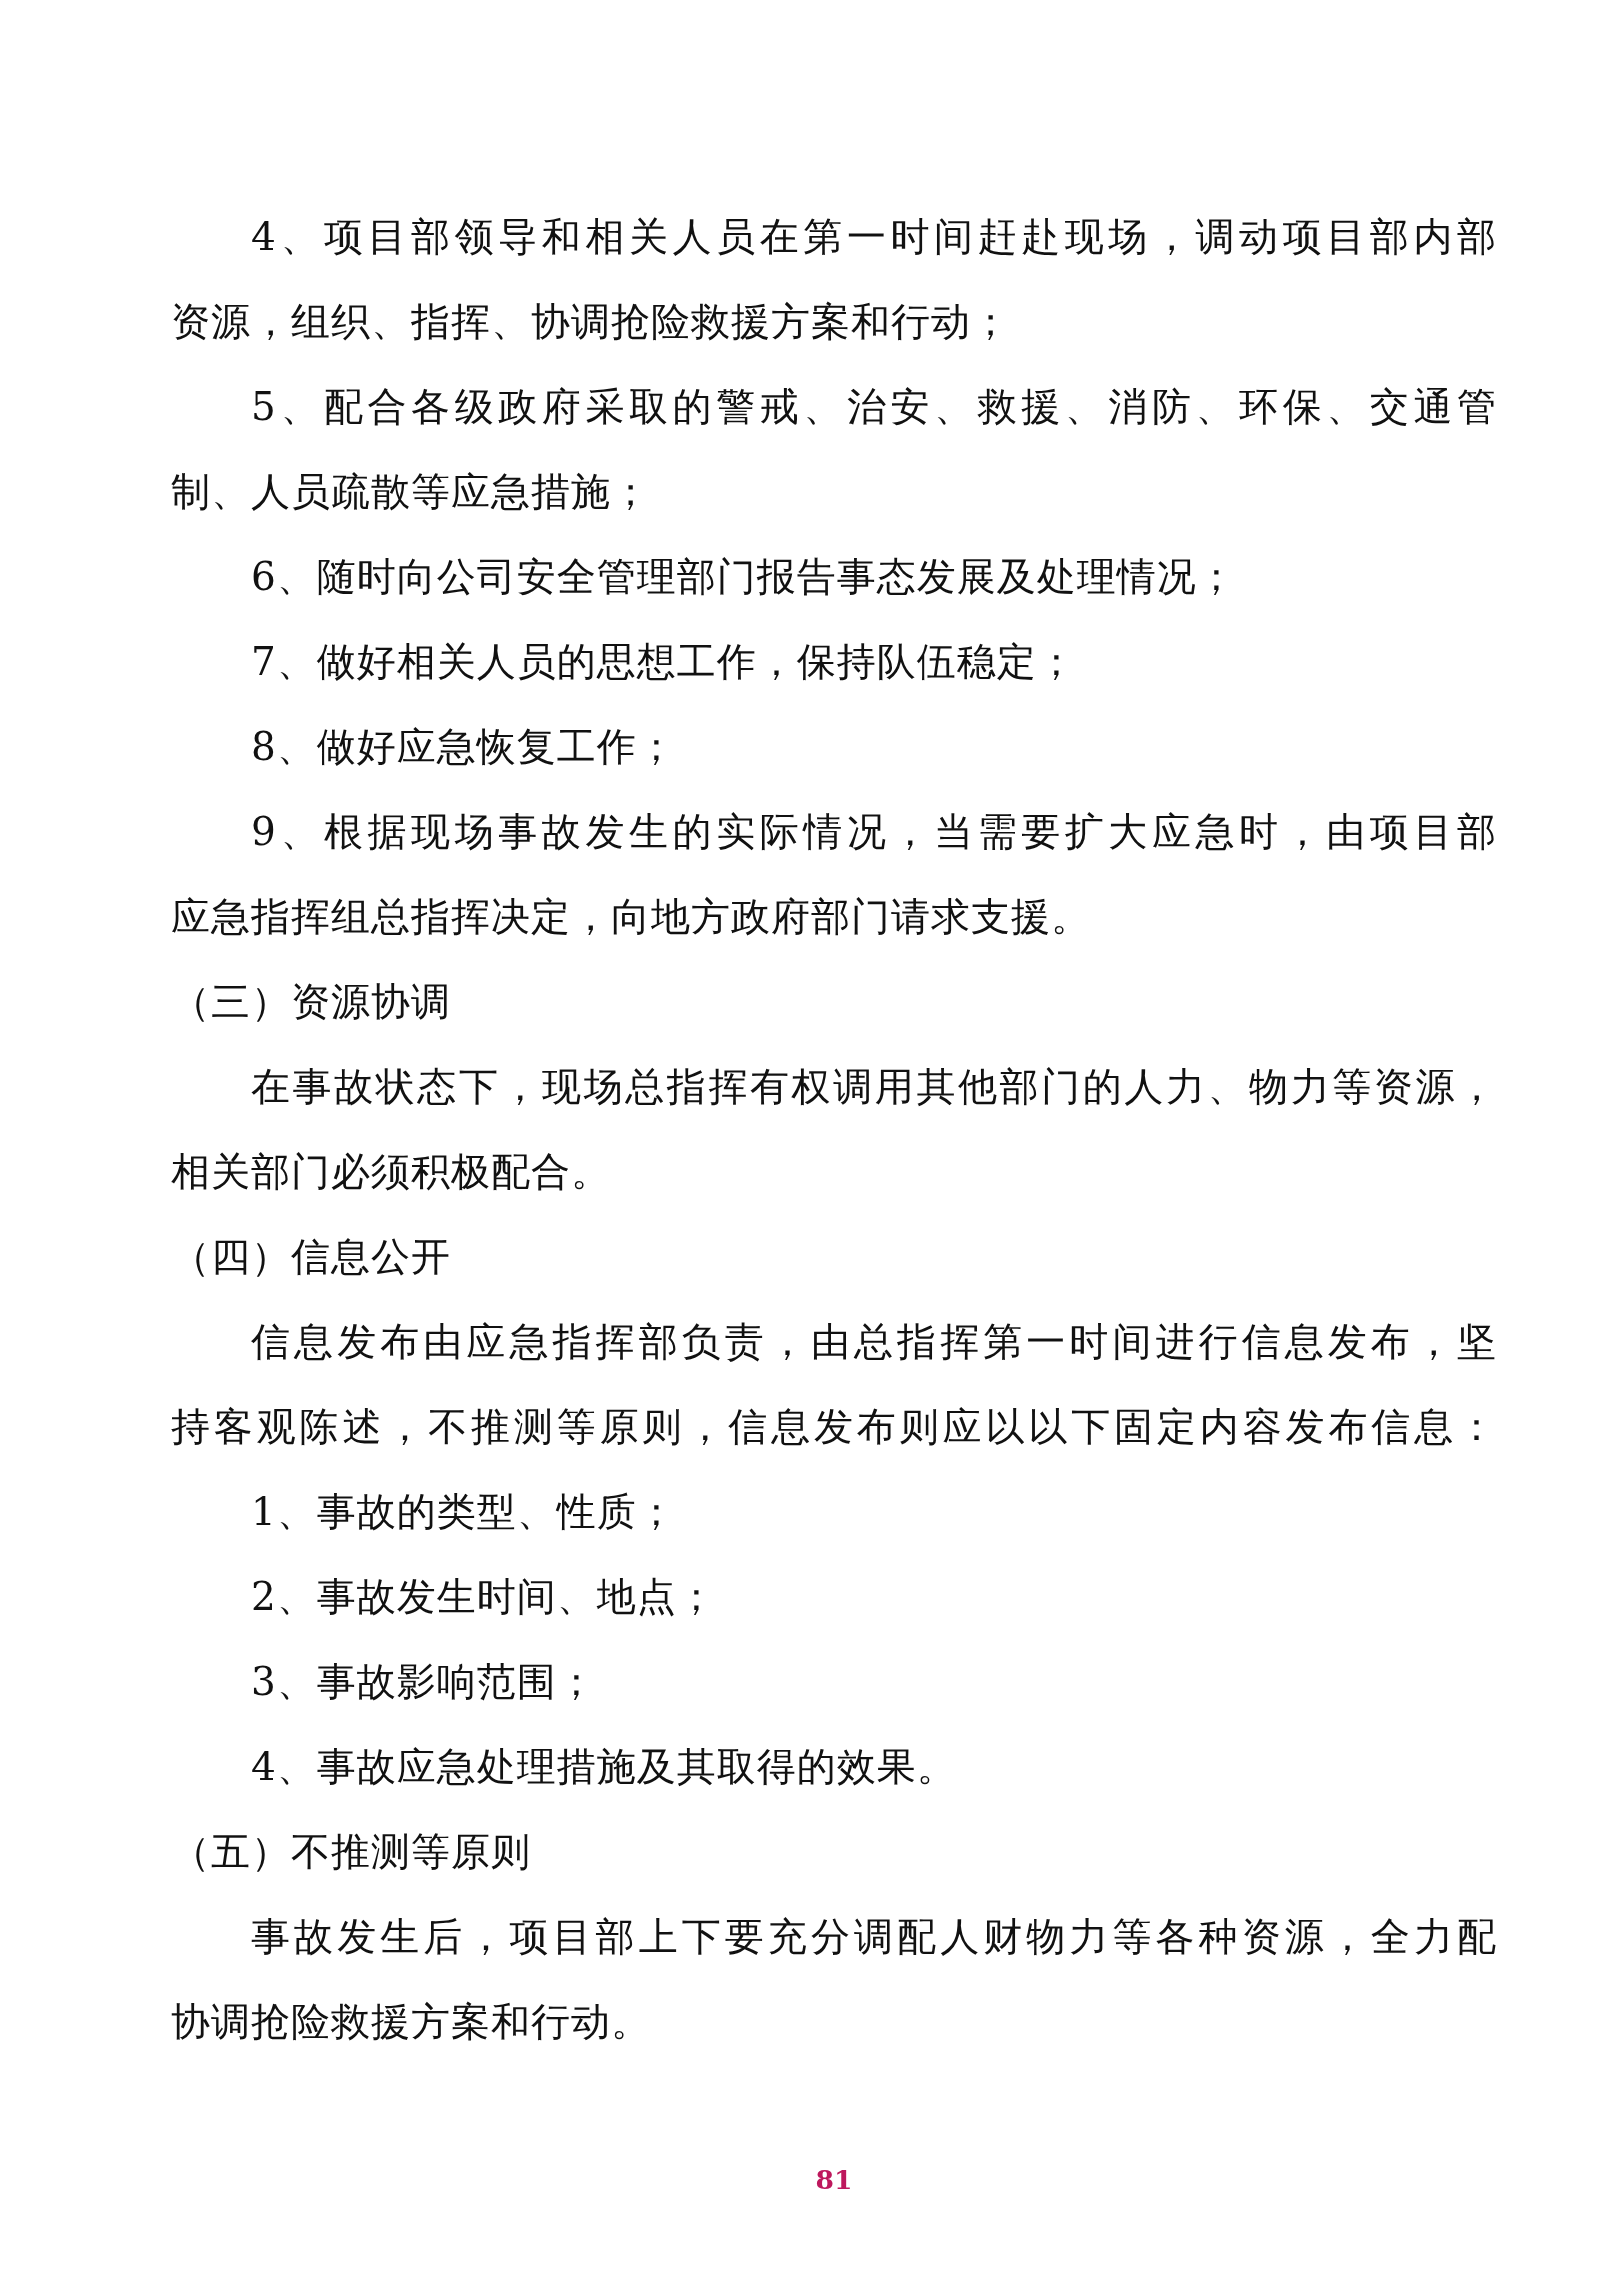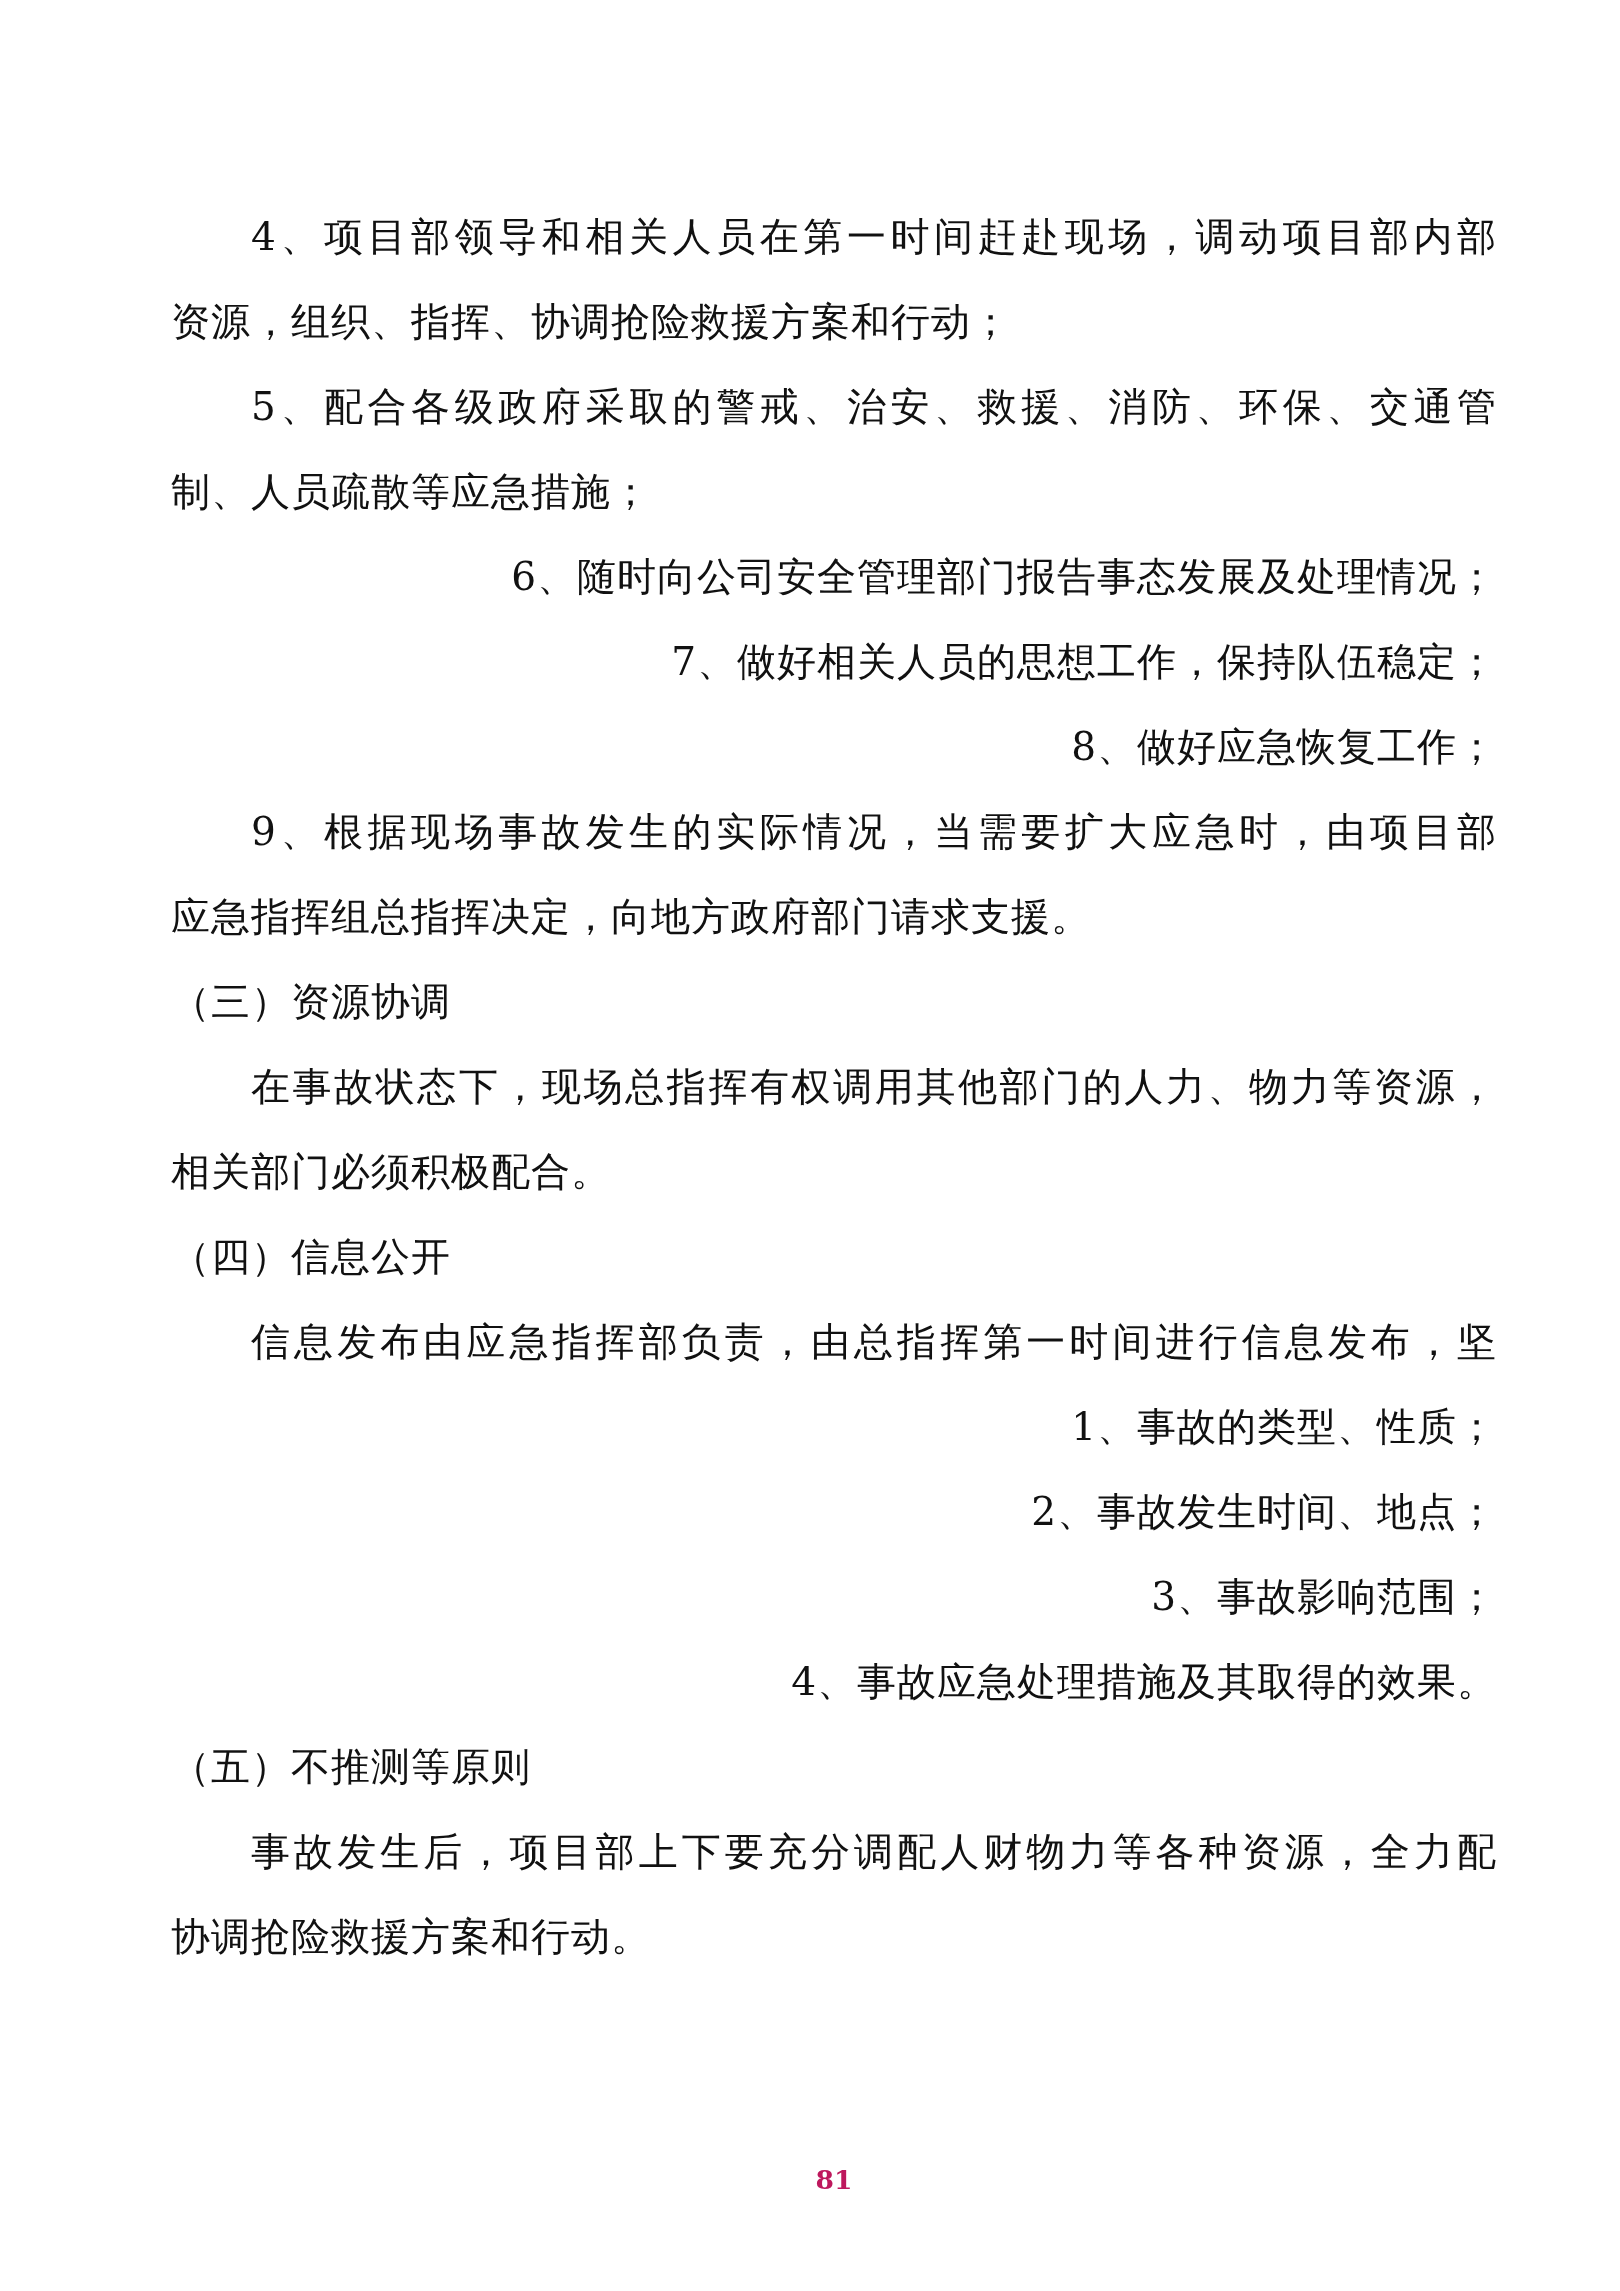--- a/index.html
+++ b/index.html
@@ -32,21 +32,20 @@
     text-align: left;
   }
   
   .line.fill {
     white-space: normal;
     text-align: justify;
     text-align-last: justify;
   }
   .line.indent {
     text-indent: 80px;
-    text-align: right;
   }
   .page-number {
     position: absolute;
     top: 2164px;
     left: 0;
     width: 100%;
     text-align: center;
     font-size: 26.5px;
     font-weight: bold;
     font-family: "DejaVu Serif", "Liberation Serif", serif;
@@ -64,20 +63,21 @@
       <div class="line indent">6、随时向公司安全管理部门报告事态发展及处理情况；</div>
       <div class="line indent">7、做好相关人员的思想工作，保持队伍稳定；</div>
       <div class="line indent">8、做好应急恢复工作；</div>
       <div class="line indent fill">9、根据现场事故发生的实际情况，当需要扩大应急时，由项目部</div>
       <div class="line">应急指挥组总指挥决定，向地方政府部门请求支援。</div>
       <div class="line">（三）资源协调</div>
       <div class="line indent fill">在事故状态下，现场总指挥有权调用其他部门的人力、物力等资源，</div>
       <div class="line">相关部门必须积极配合。</div>
       <div class="line">（四）信息公开</div>
       <div class="line indent fill">信息发布由应急指挥部负责，由总指挥第一时间进行信息发布，坚</div>
+      <div class="line fill">持客观陈述，不推测等原则，信息发布则应以以下固定内容发布信息：</div>
       <div class="line indent">1、事故的类型、性质；</div>
       <div class="line indent">2、事故发生时间、地点；</div>
       <div class="line indent">3、事故影响范围；</div>
       <div class="line indent">4、事故应急处理措施及其取得的效果。</div>
       <div class="line">（五）不推测等原则</div>
       <div class="line indent fill">事故发生后，项目部上下要充分调配人财物力等各种资源，全力配</div>
       <div class="line">协调抢险救援方案和行动。</div>
     </div>
   <div class="page-number" style="color: #be185d;">81</div>
 </div>

